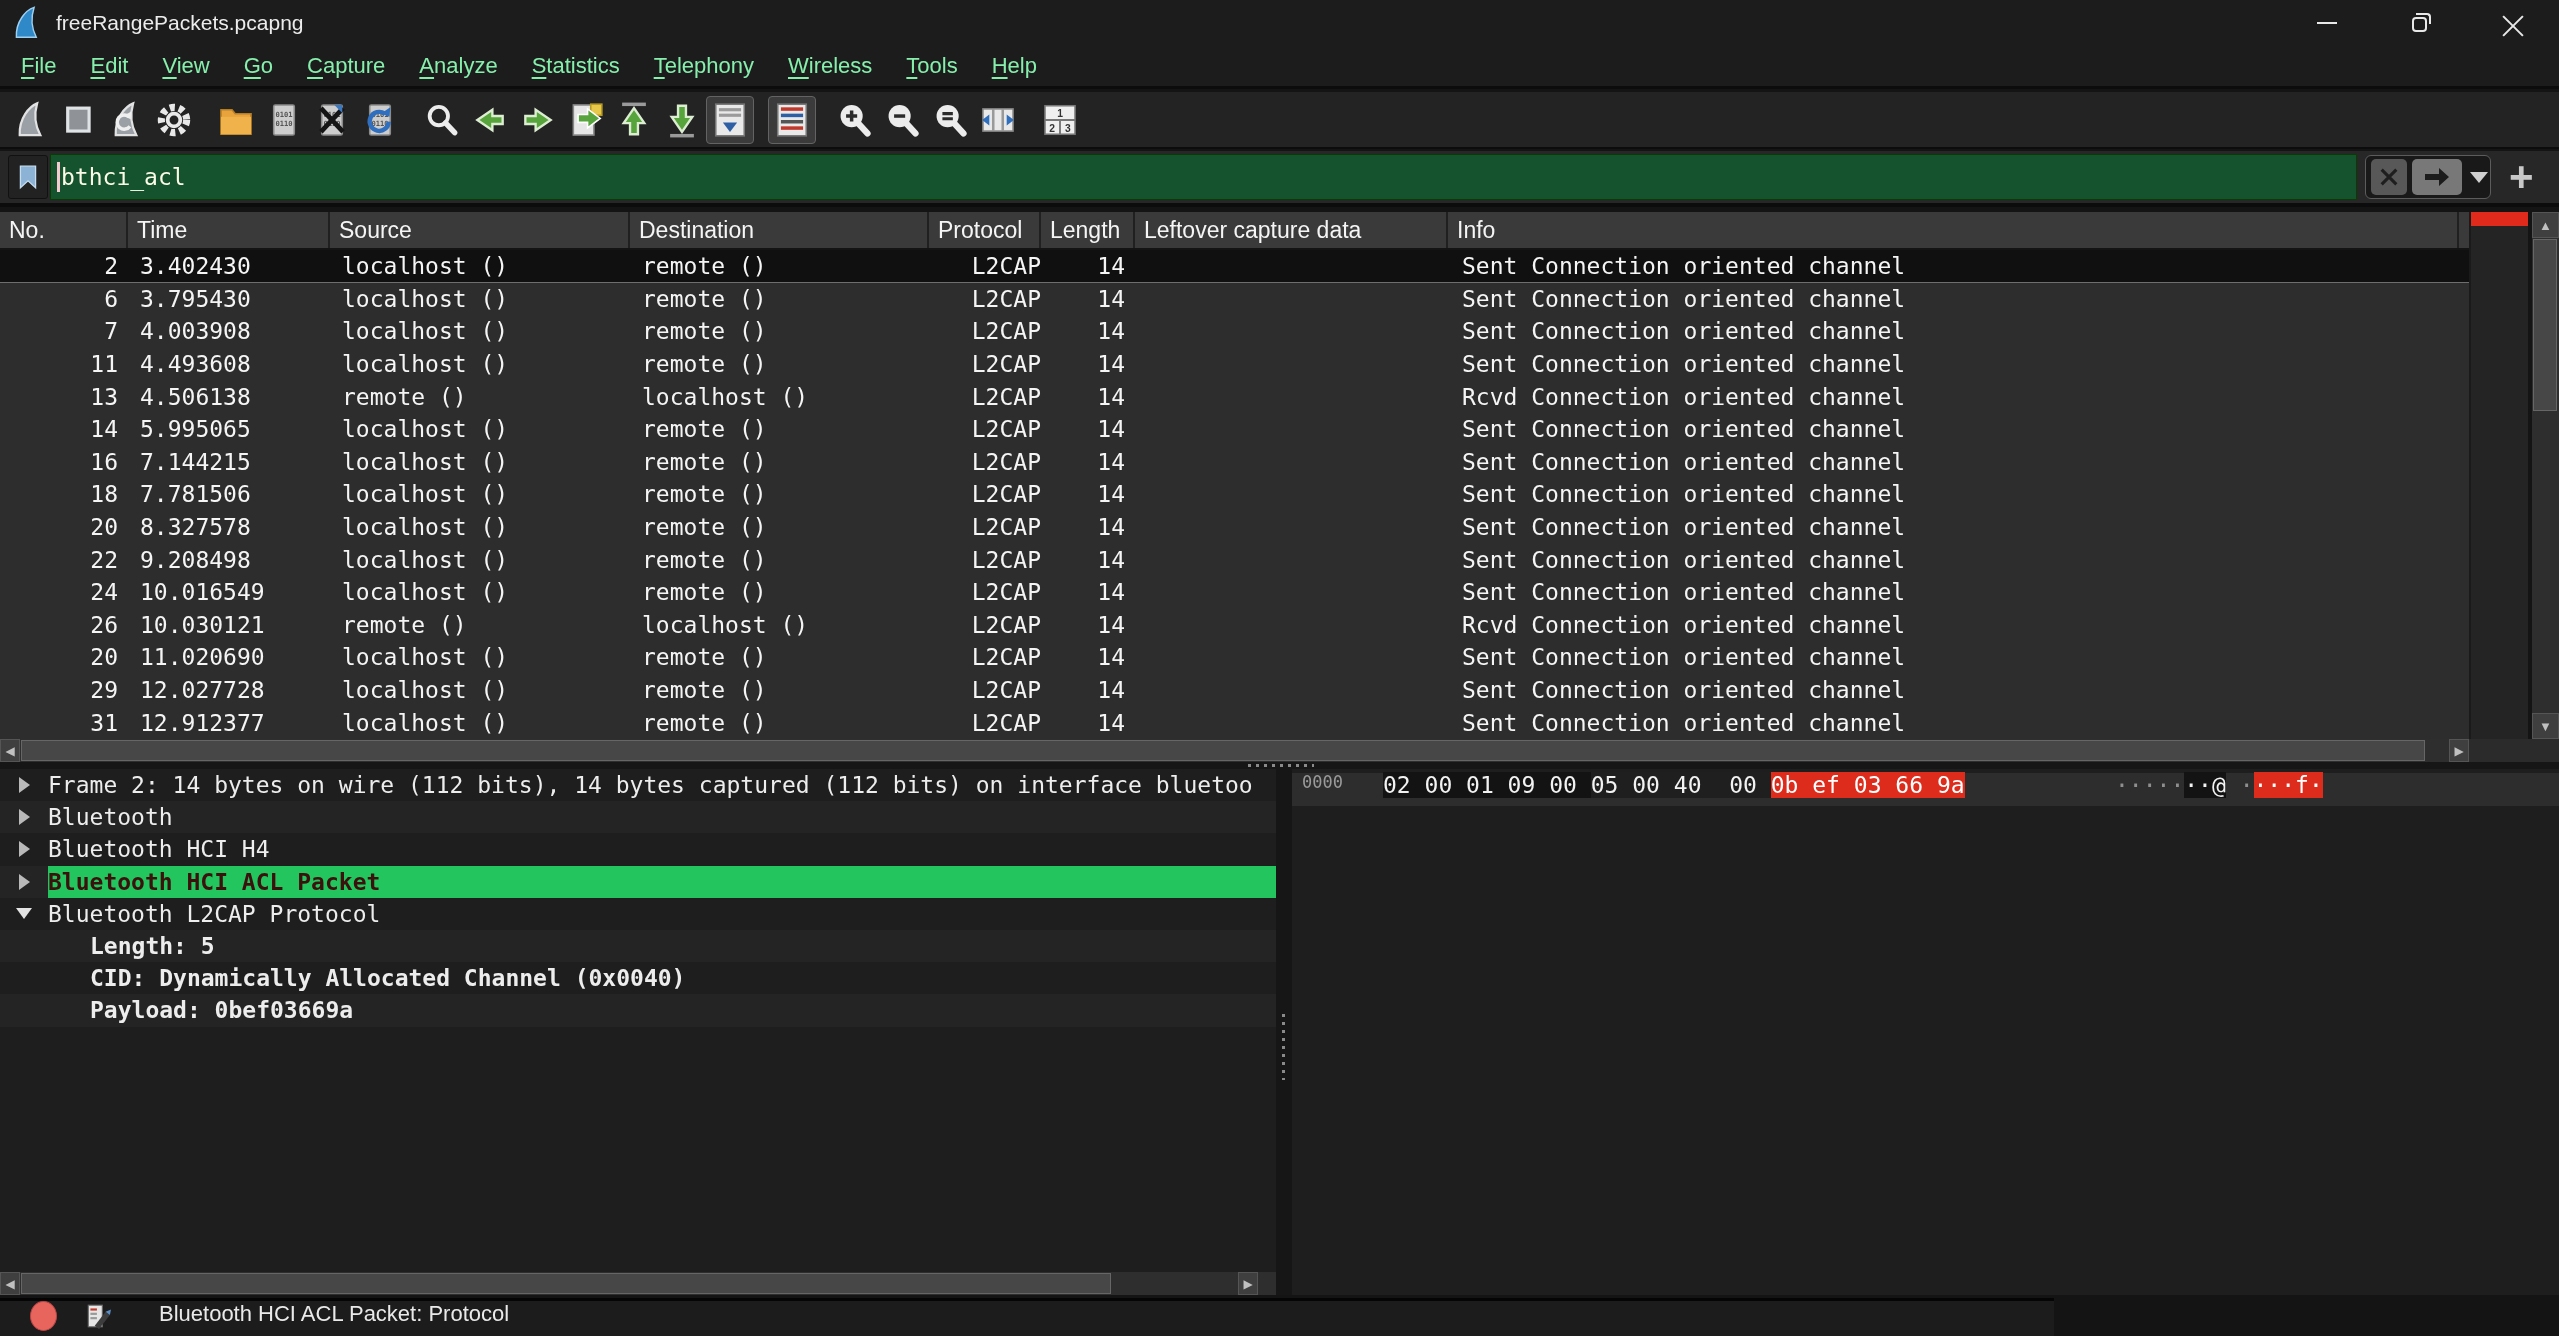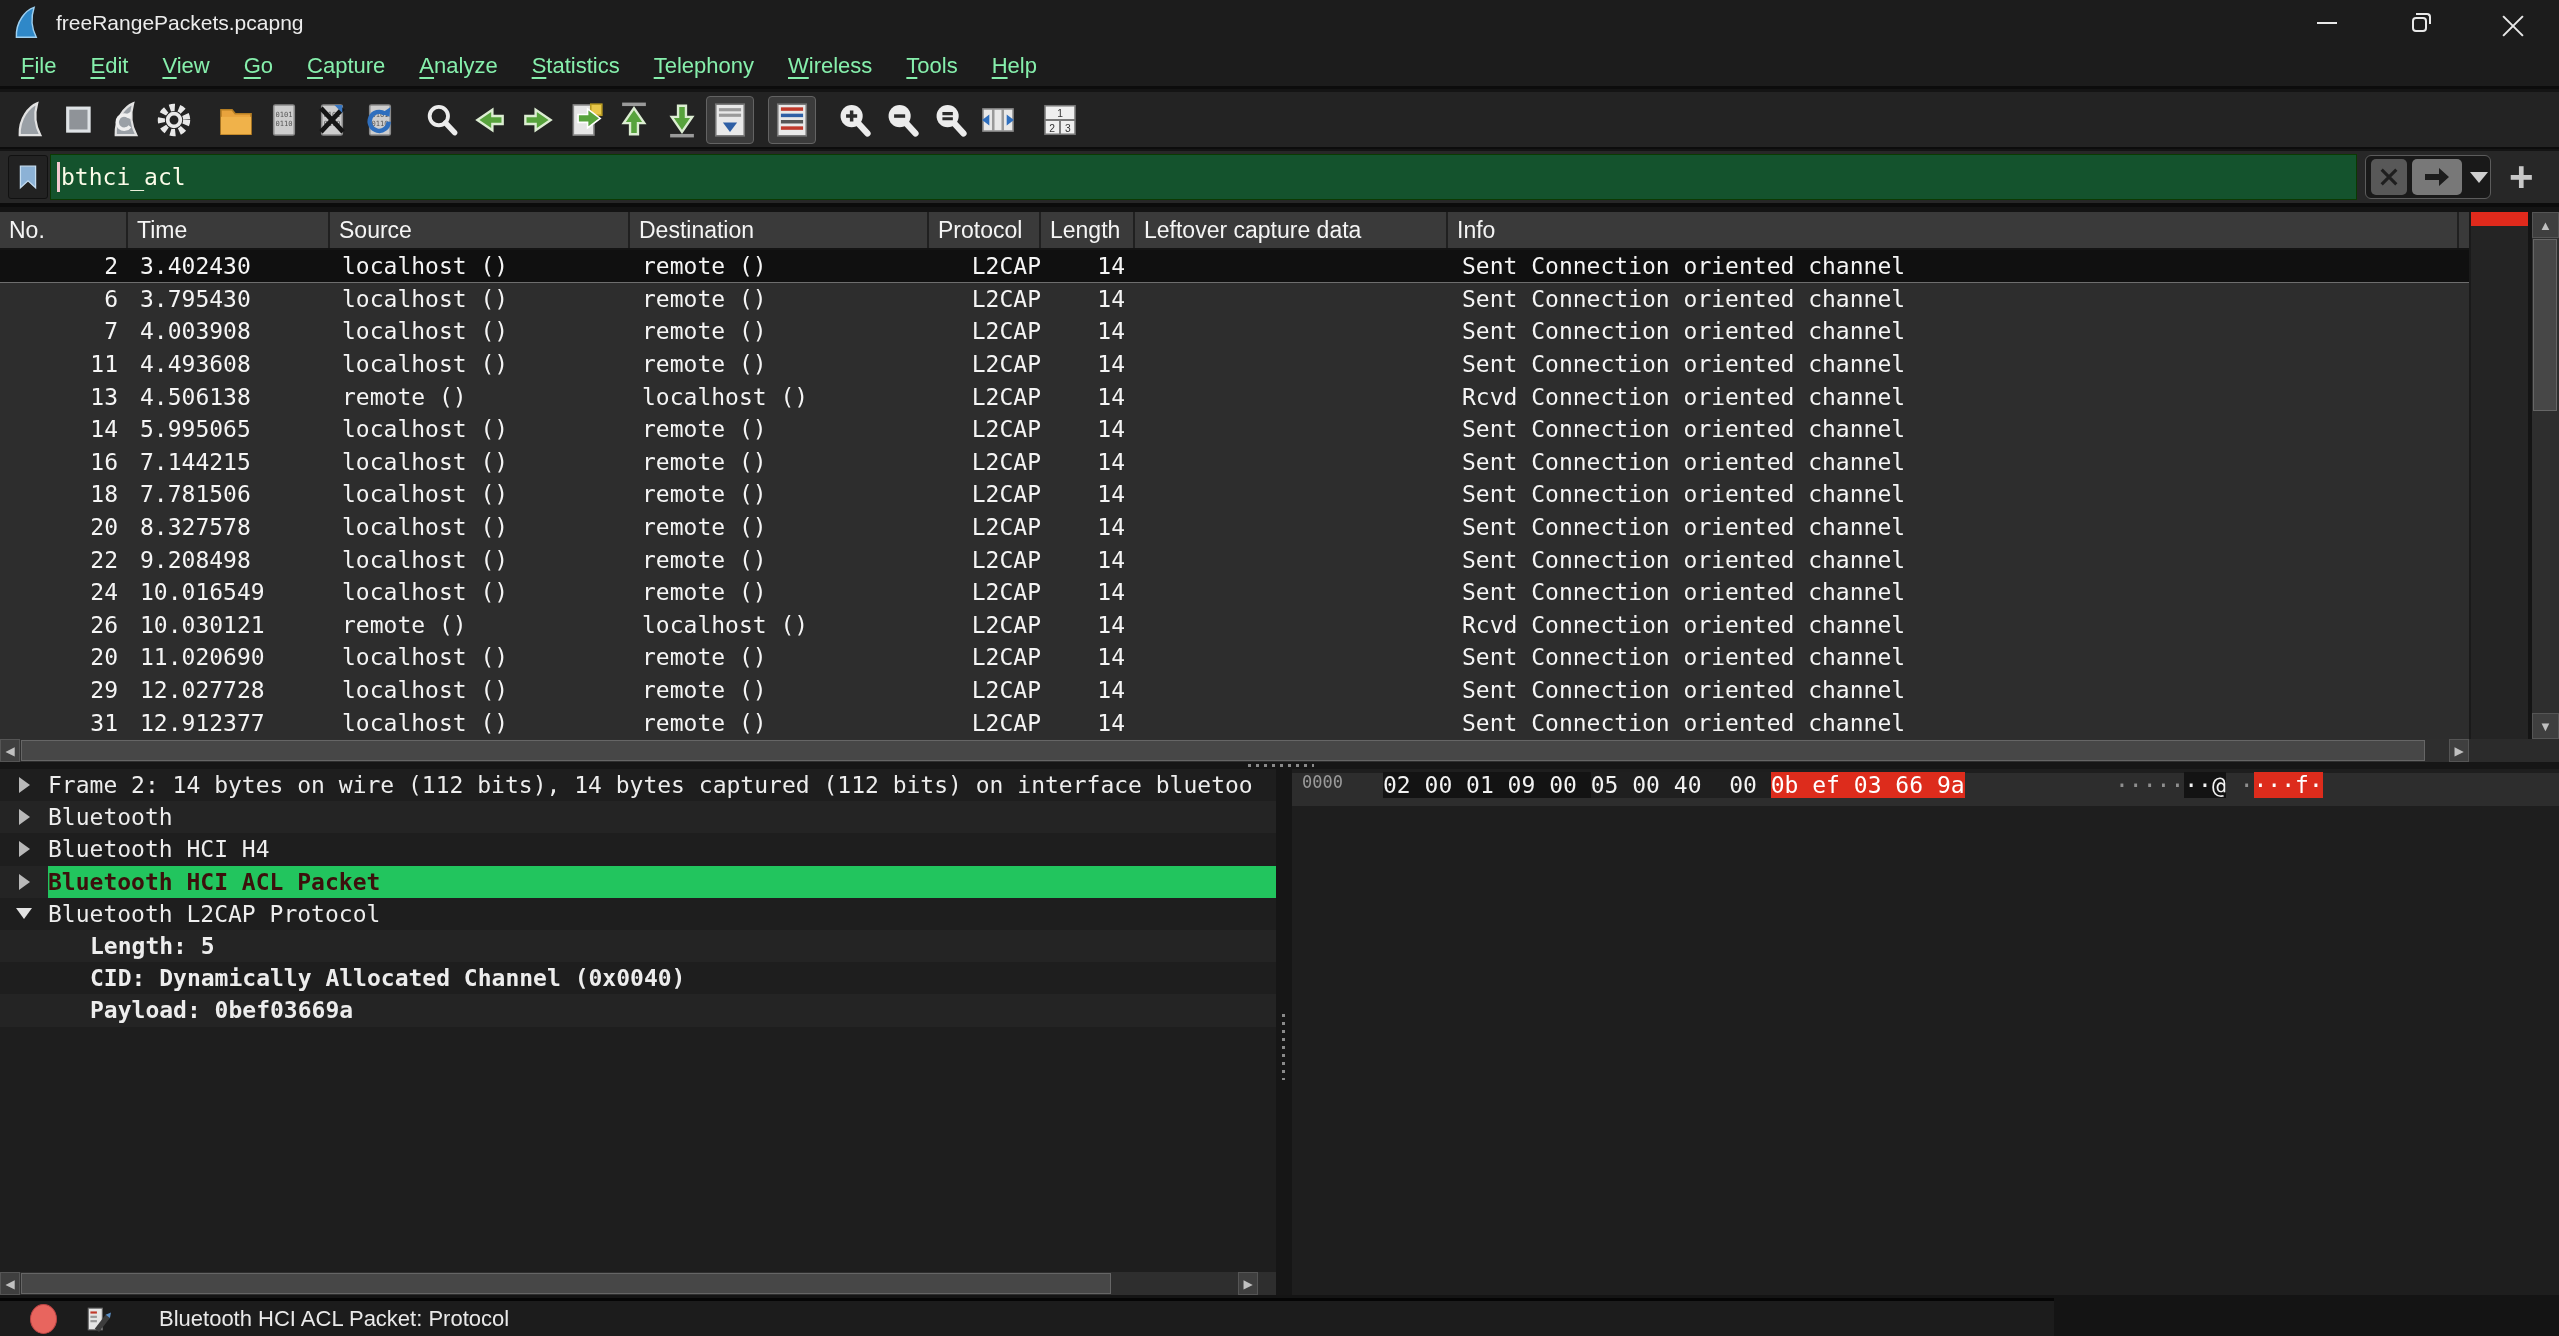--- a/index.html
+++ b/index.html
@@ -26,21 +26,21 @@
   
   #menubar { left:0; top:45px; width:2559px; height:44px; background:#1c1c1c;
              display:flex; align-items:center; border-bottom:3px solid #0c0c0c; }
   .menu-item { color:#86efac; font-size:22px; padding:6px 17px; cursor:default; }
   .menu-item:first-child { margin-left:4px; }
   .menu-item .mn { text-decoration:underline; text-underline-offset:4px; }
 
   
   #toolbar { left:0; top:92px; width:2559px; height:57px; background:#232323;
              display:flex; align-items:center; border-bottom:2px solid #0c0c0c; }
-  .tb-group { display:flex; align-items:flex-start; margin-left:6px; padding-right:8px; }
+  .tb-group { display:flex; align-items:flex-start; margin-left:6px; padding-right:8px;font-weight:bold; }
   .tb-btn { width:48px; height:48px; display:flex; align-items:center; justify-content:center; border-radius:4px; }
   .tb-btn.pressed { background:#3b3b3b; border:1px solid #636363; }
 
   
   #filterbar { left:0; top:151px; width:2559px; height:56px; background:#272727;
                display:flex; align-items:center; border-bottom:4px solid #0c0c0c;}
   #bookmark-btn { width:40px; height:44px; margin-left:8px; background:#222; border:1px solid #111;
                   border-radius:3px; display:flex; align-items:center; justify-content:center; }
   #filter-input { margin-left:2px; width:2307px; height:46px; background:#176008; border:1px solid #0b3a02;
                   display:flex; align-items:center; }
@@ -126,21 +126,21 @@
   #hex-bytes { position:absolute; left:91px; top:3px; font-family:"DejaVu Sans Mono", monospace;
                font-size:23px; color:#f2f2f2; white-space:pre; }
   #hex-ascii { position:absolute; left:823px; top:3px; font-family:"DejaVu Sans Mono", monospace;
                font-size:23px; color:#f2f2f2; white-space:pre; }
   .hx-plain { color:#8f8f8f; }
   .hx-frame { background:#131313; }
   .hx-field { background:#1f1f1f; }
 
   
   #statusbar { left:0; top:1298px; width:2054px; height:38px; background:#1c1c1c; border-top:3px solid #050505;
-               display:flex; align-items:center; color:#e9e9e9; font-size:22px; }
+               display:flex; color:#e9e9e9; font-size:22px; }
   #expert-dot { width:27px; height:30px; border-radius:50%; background:#e8655e; margin-left:30px;
                 border:1px solid #b44; }
   #annot-icon { margin-left:28px; }
   #status-left-text { margin-left:48px; }
 </style>
 </head>
 <body>
 
 <div id="app">
 

